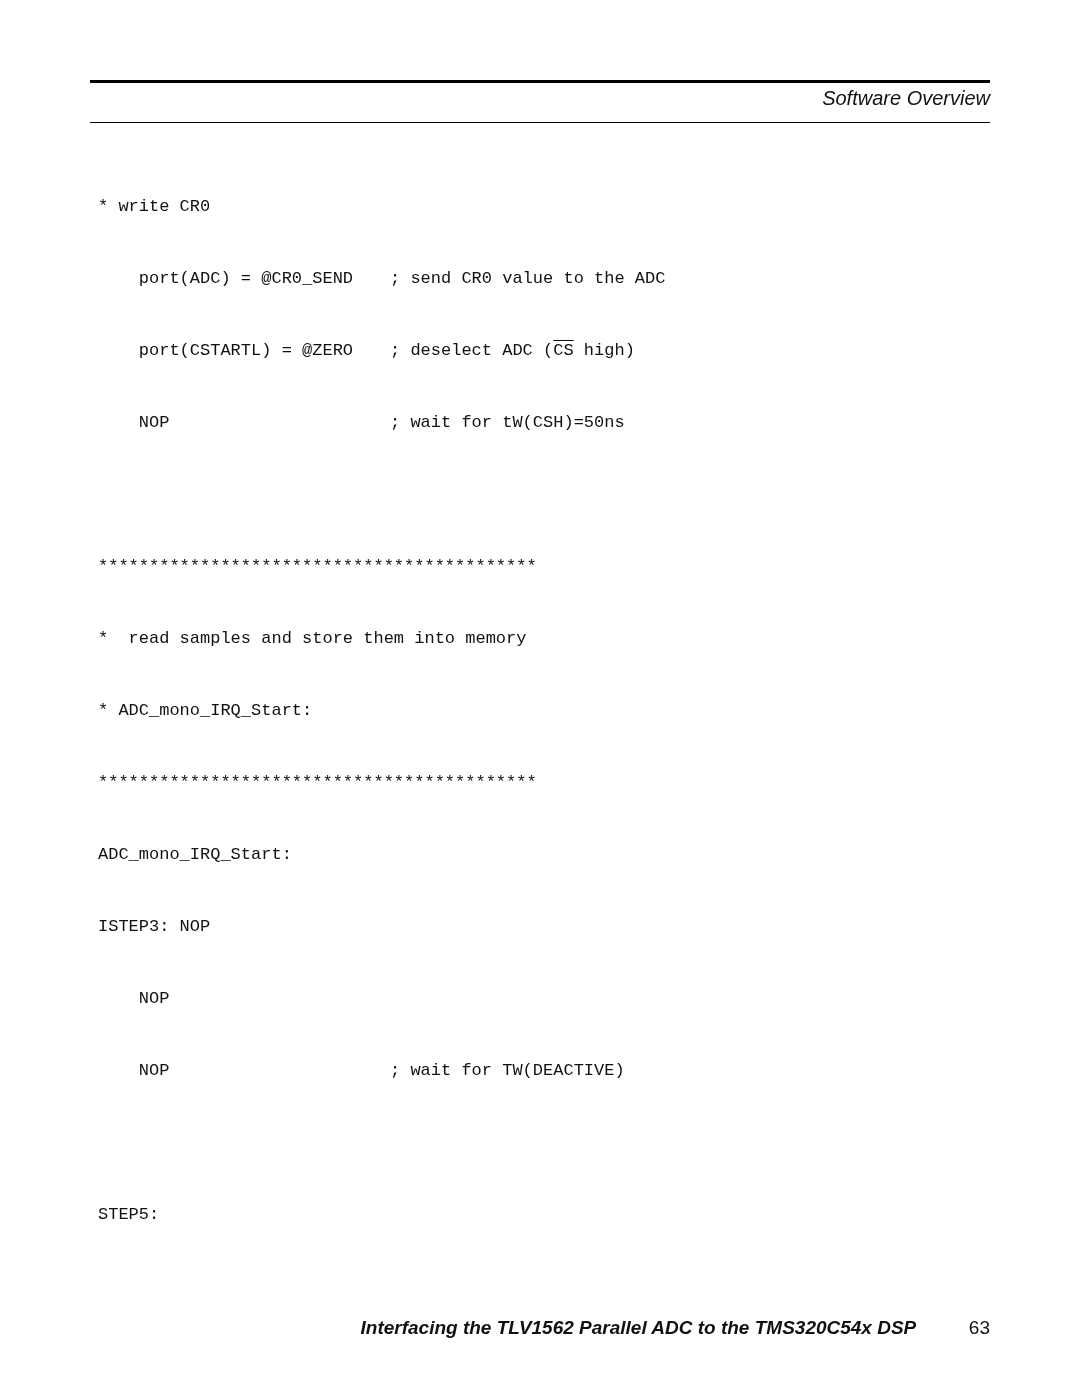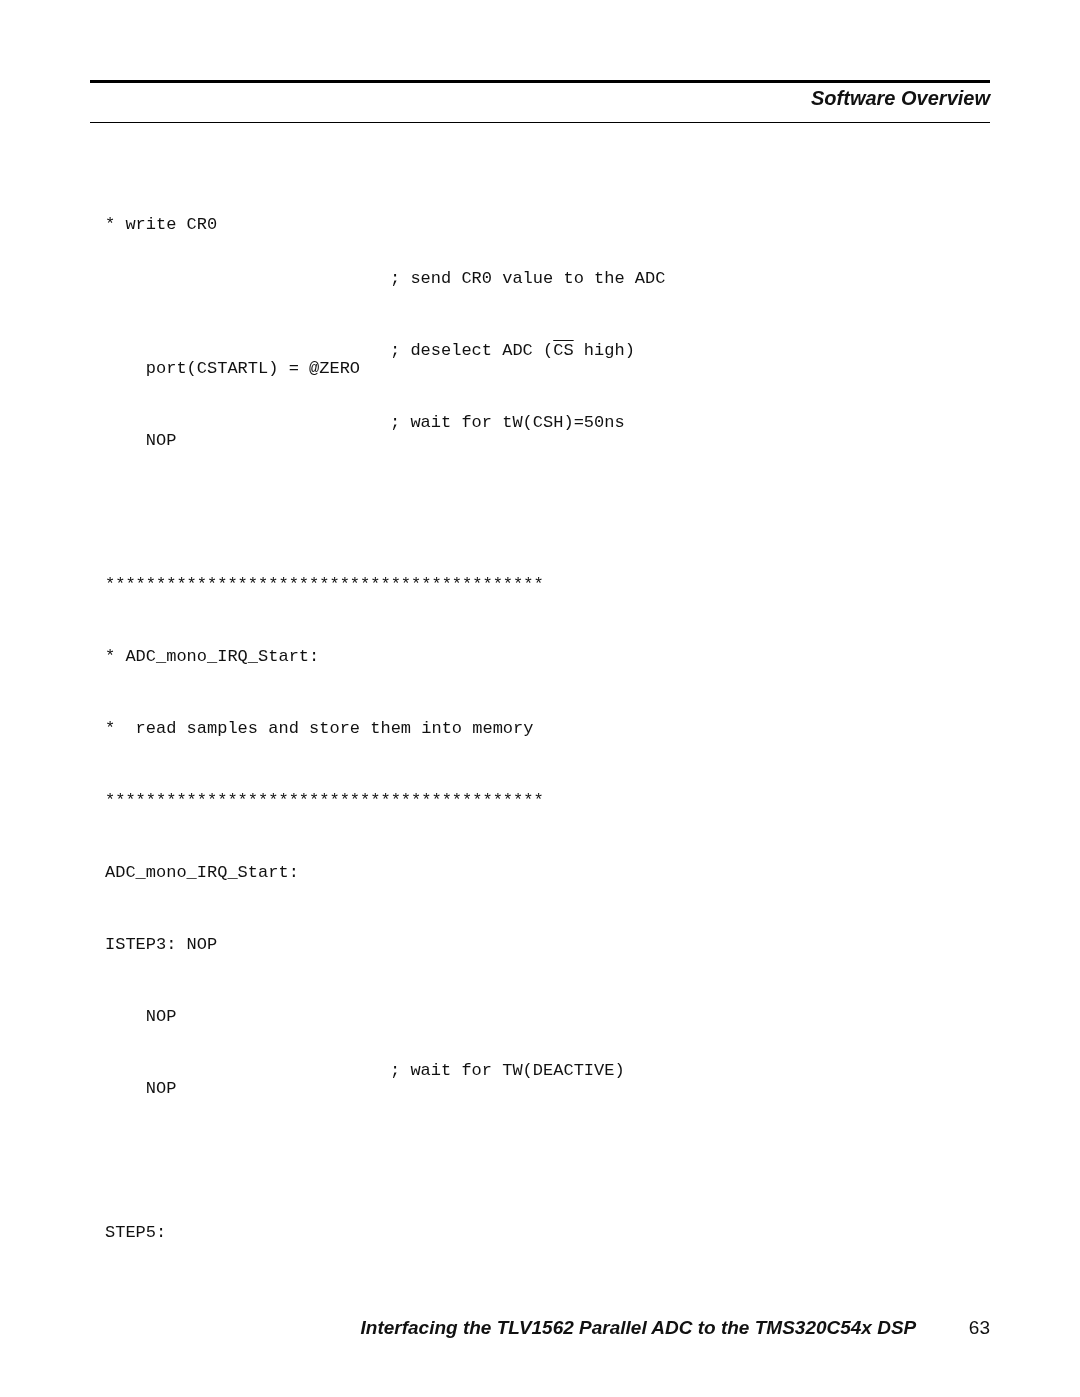--- a/index.html
+++ b/index.html
@@ -17,39 +17,39 @@
     box-sizing: border-box;
     padding: 80px 90px 50px 90px;
   }
   .top-rule {
     border-top: 3px solid #000;
     margin-bottom: 8px;
   }
   .section-header {
     text-align: right;
     font-style: italic;
-    font-weight: bold;
+    font-weight: normal;
     font-size: 20px;
     margin-bottom: 12px;
     margin-top: -4px;
   }
   .hr-thin {
     border-top: 1.5px solid #000;
     margin-bottom: 24px;
   }
   .code {
     font-family: "Courier New", Courier, monospace;
     font-size: 17px;
     line-height: 24px;
     white-space: pre;
     color: #111;
   }
   .code .line { display: block; height: 24px; position: relative; }
   .code .blank { display: block; height: 24px; }
-  .col1 { position: absolute; left: 15px; margin-top: 18px; }
+  .col1 { position: absolute; left: 8px; }
   .col2 { position: absolute; left: 300px; text-align: right; }
   .ovl { text-decoration: overline; margin-top: 27px; }
   .footer {
     position: absolute;
     bottom: 58px;
     left: 90px;
     right: 90px;
     text-align: right;
     font-style: italic;
     font-weight: bold;
@@ -65,27 +65,27 @@
 </head>
 <body>
 
 <div class="page">
   <div class="top-rule"></div>
   <div class="section-header">Software Overview</div>
   <div class="hr-thin"></div>
 
   <div class="code">
     <span class="line"><span class="col1">* write CR0</span></span>
-    <span class="line"><span class="col2"><span>; send CR0 value to the ADC</span></span></span>
+    <span class="line"><span class="col1">    port(ADC) = @CR0_SEND</span><span class="col2"><span>; send CR0 value to the ADC</span></span></span>
     <span class="line"><span class="col1">    port(CSTARTL) = @ZERO</span><span class="col2"><span>; deselect ADC (</span><span class="ovl">CS</span><span> high)</span></span></span>
     <span class="line"><span class="col1">    NOP</span><span class="col2"><span>; wait for tW(CSH)=50ns</span></span></span>
     <span class="blank"></span>
     <span class="line"><span class="col1">*******************************************</span></span>
+    <span class="line"><span class="col1">*  read samples and store them into memory</span></span>
     <span class="line"><span class="col1">* ADC_mono_IRQ_Start:</span></span>
-    <span class="line"><span class="col1">*  read samples and store them into memory</span></span>
     <span class="line"><span class="col1">*******************************************</span></span>
     <span class="line"><span class="col1">ADC_mono_IRQ_Start:</span></span>
     <span class="line"><span class="col1">ISTEP3: NOP</span></span>
     <span class="line"><span class="col1">    NOP</span></span>
     <span class="line"><span class="col1">    NOP</span><span class="col2"><span>; wait for TW(DEACTIVE)</span></span></span>
     <span class="blank"></span>
     <span class="line"><span class="col1">STEP5:</span></span>
     
     
     

